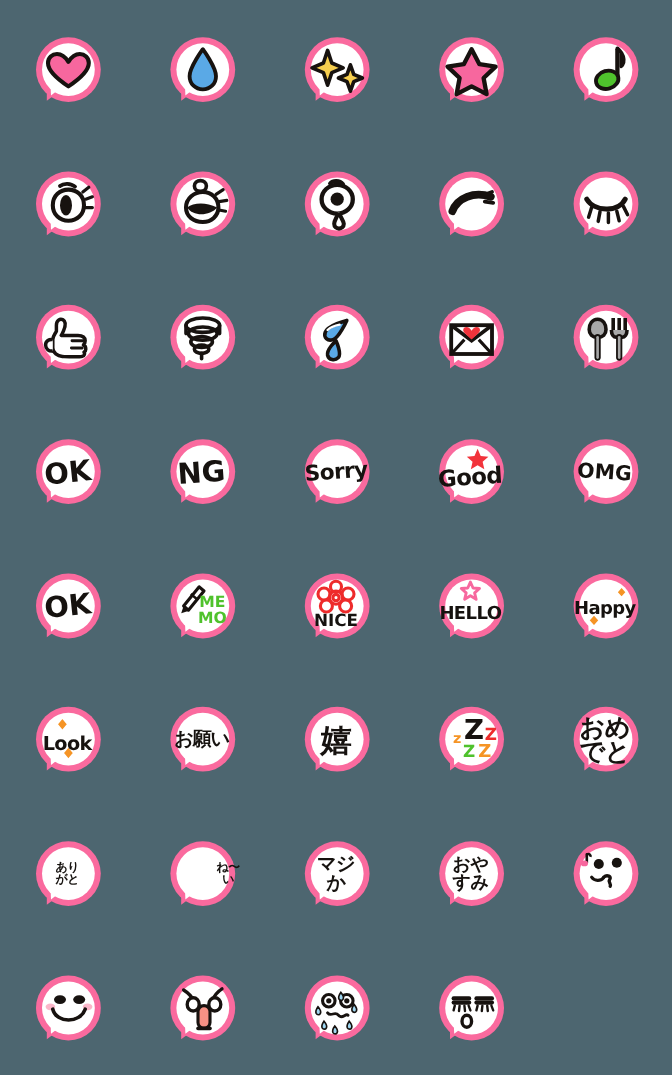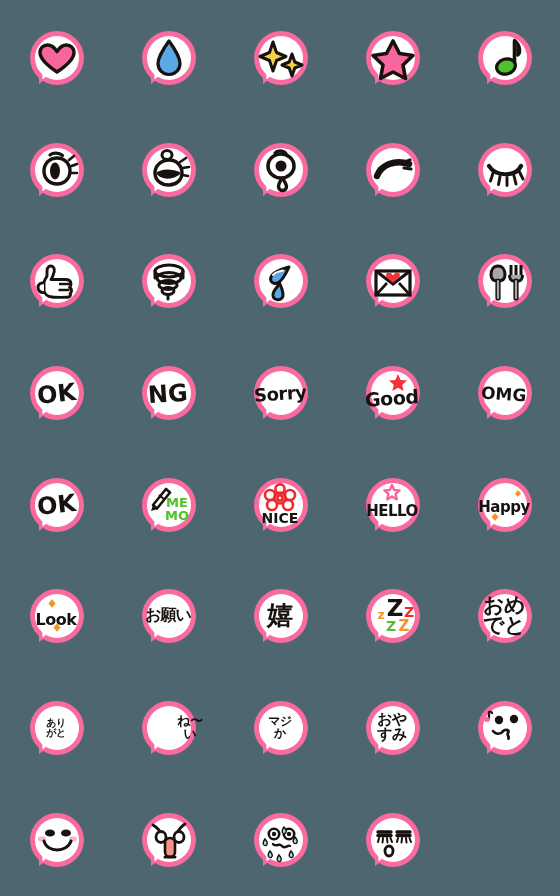--- a/index.html
+++ b/index.html
@@ -47,21 +47,21 @@
     top: 0;
     width: 62px;
     height: 62px;
     display: flex;
     align-items: center;
     justify-content: center;
     pointer-events: none;
   }
   .glyph svg { display: block; overflow: visible; }
   .jtext {
-    font-family: Liberation Mono, monospace;
+    font-family: Liberation Sans, sans-serif;
     font-weight: bold;
     color: #16120f;
     text-align: center;
     line-height: 0.98;
     letter-spacing: -0.5px;
   }
   .lat {
     font-family: "DejaVu Sans", sans-serif;
     font-weight: bold;
     color: #16120f;
@@ -596,34 +596,34 @@
     </div>
     <div class="cell">
       <div class="bubble-wrap">
         <svg class="bubble-svg" viewBox="0 0 62 62">
           <path d="M14 40 L14 56 L26 47 Z" fill="#fa6a9e"></path>
           <circle cx="32" cy="30" r="27" fill="#fa6a9e"></circle>
           <path d="M17 40 L17.5 51.5 L26.5 44.5 Z" fill="#ffffff"></path>
           <circle cx="32" cy="30" r="22" fill="#ffffff"></circle>
         </svg>
         <div class="glyph">
-          <div class="jtext" style="font-size: 13px; letter-spacing: -0.5px; transform: translate(0px, 0px) rotate(0deg); margin-left: 44px;">ね〜い</div>
-        </div>
-      </div>
-    </div>
-    <div class="cell">
-      <div class="bubble-wrap">
-        <svg class="bubble-svg" viewBox="0 0 62 62">
-          <path d="M14 40 L14 56 L26 47 Z" fill="#fa6a9e"></path>
-          <circle cx="32" cy="30" r="27" fill="#fa6a9e"></circle>
-          <path d="M17 40 L17.5 51.5 L26.5 44.5 Z" fill="#ffffff"></path>
-          <circle cx="32" cy="30" r="22" fill="#ffffff"></circle>
-        </svg>
-        <div class="glyph">
-          <div class="jtext" style="font-size: 12px; letter-spacing: -0.5px; transform: translate(0px, 0px) rotate(0deg); white-space: pre-line;">マジ
+          <div class="jtext" style="font-size: 10px; letter-spacing: -0.5px; transform: translate(0px, 0px) rotate(0deg); margin-left: 44px;">ね〜い</div>
+        </div>
+      </div>
+    </div>
+    <div class="cell">
+      <div class="bubble-wrap">
+        <svg class="bubble-svg" viewBox="0 0 62 62">
+          <path d="M14 40 L14 56 L26 47 Z" fill="#fa6a9e"></path>
+          <circle cx="32" cy="30" r="27" fill="#fa6a9e"></circle>
+          <path d="M17 40 L17.5 51.5 L26.5 44.5 Z" fill="#ffffff"></path>
+          <circle cx="32" cy="30" r="22" fill="#ffffff"></circle>
+        </svg>
+        <div class="glyph">
+          <div class="jtext" style="font-size: 16px; letter-spacing: -0.5px; transform: translate(0px, 0px) rotate(0deg); white-space: pre-line;">マジ
 か</div>
         </div>
       </div>
     </div>
     <div class="cell">
       <div class="bubble-wrap">
         <svg class="bubble-svg" viewBox="0 0 62 62">
           <path d="M14 40 L14 56 L26 47 Z" fill="#fa6a9e"></path>
           <circle cx="32" cy="30" r="27" fill="#fa6a9e"></circle>
           <path d="M17 40 L17.5 51.5 L26.5 44.5 Z" fill="#ffffff"></path>

